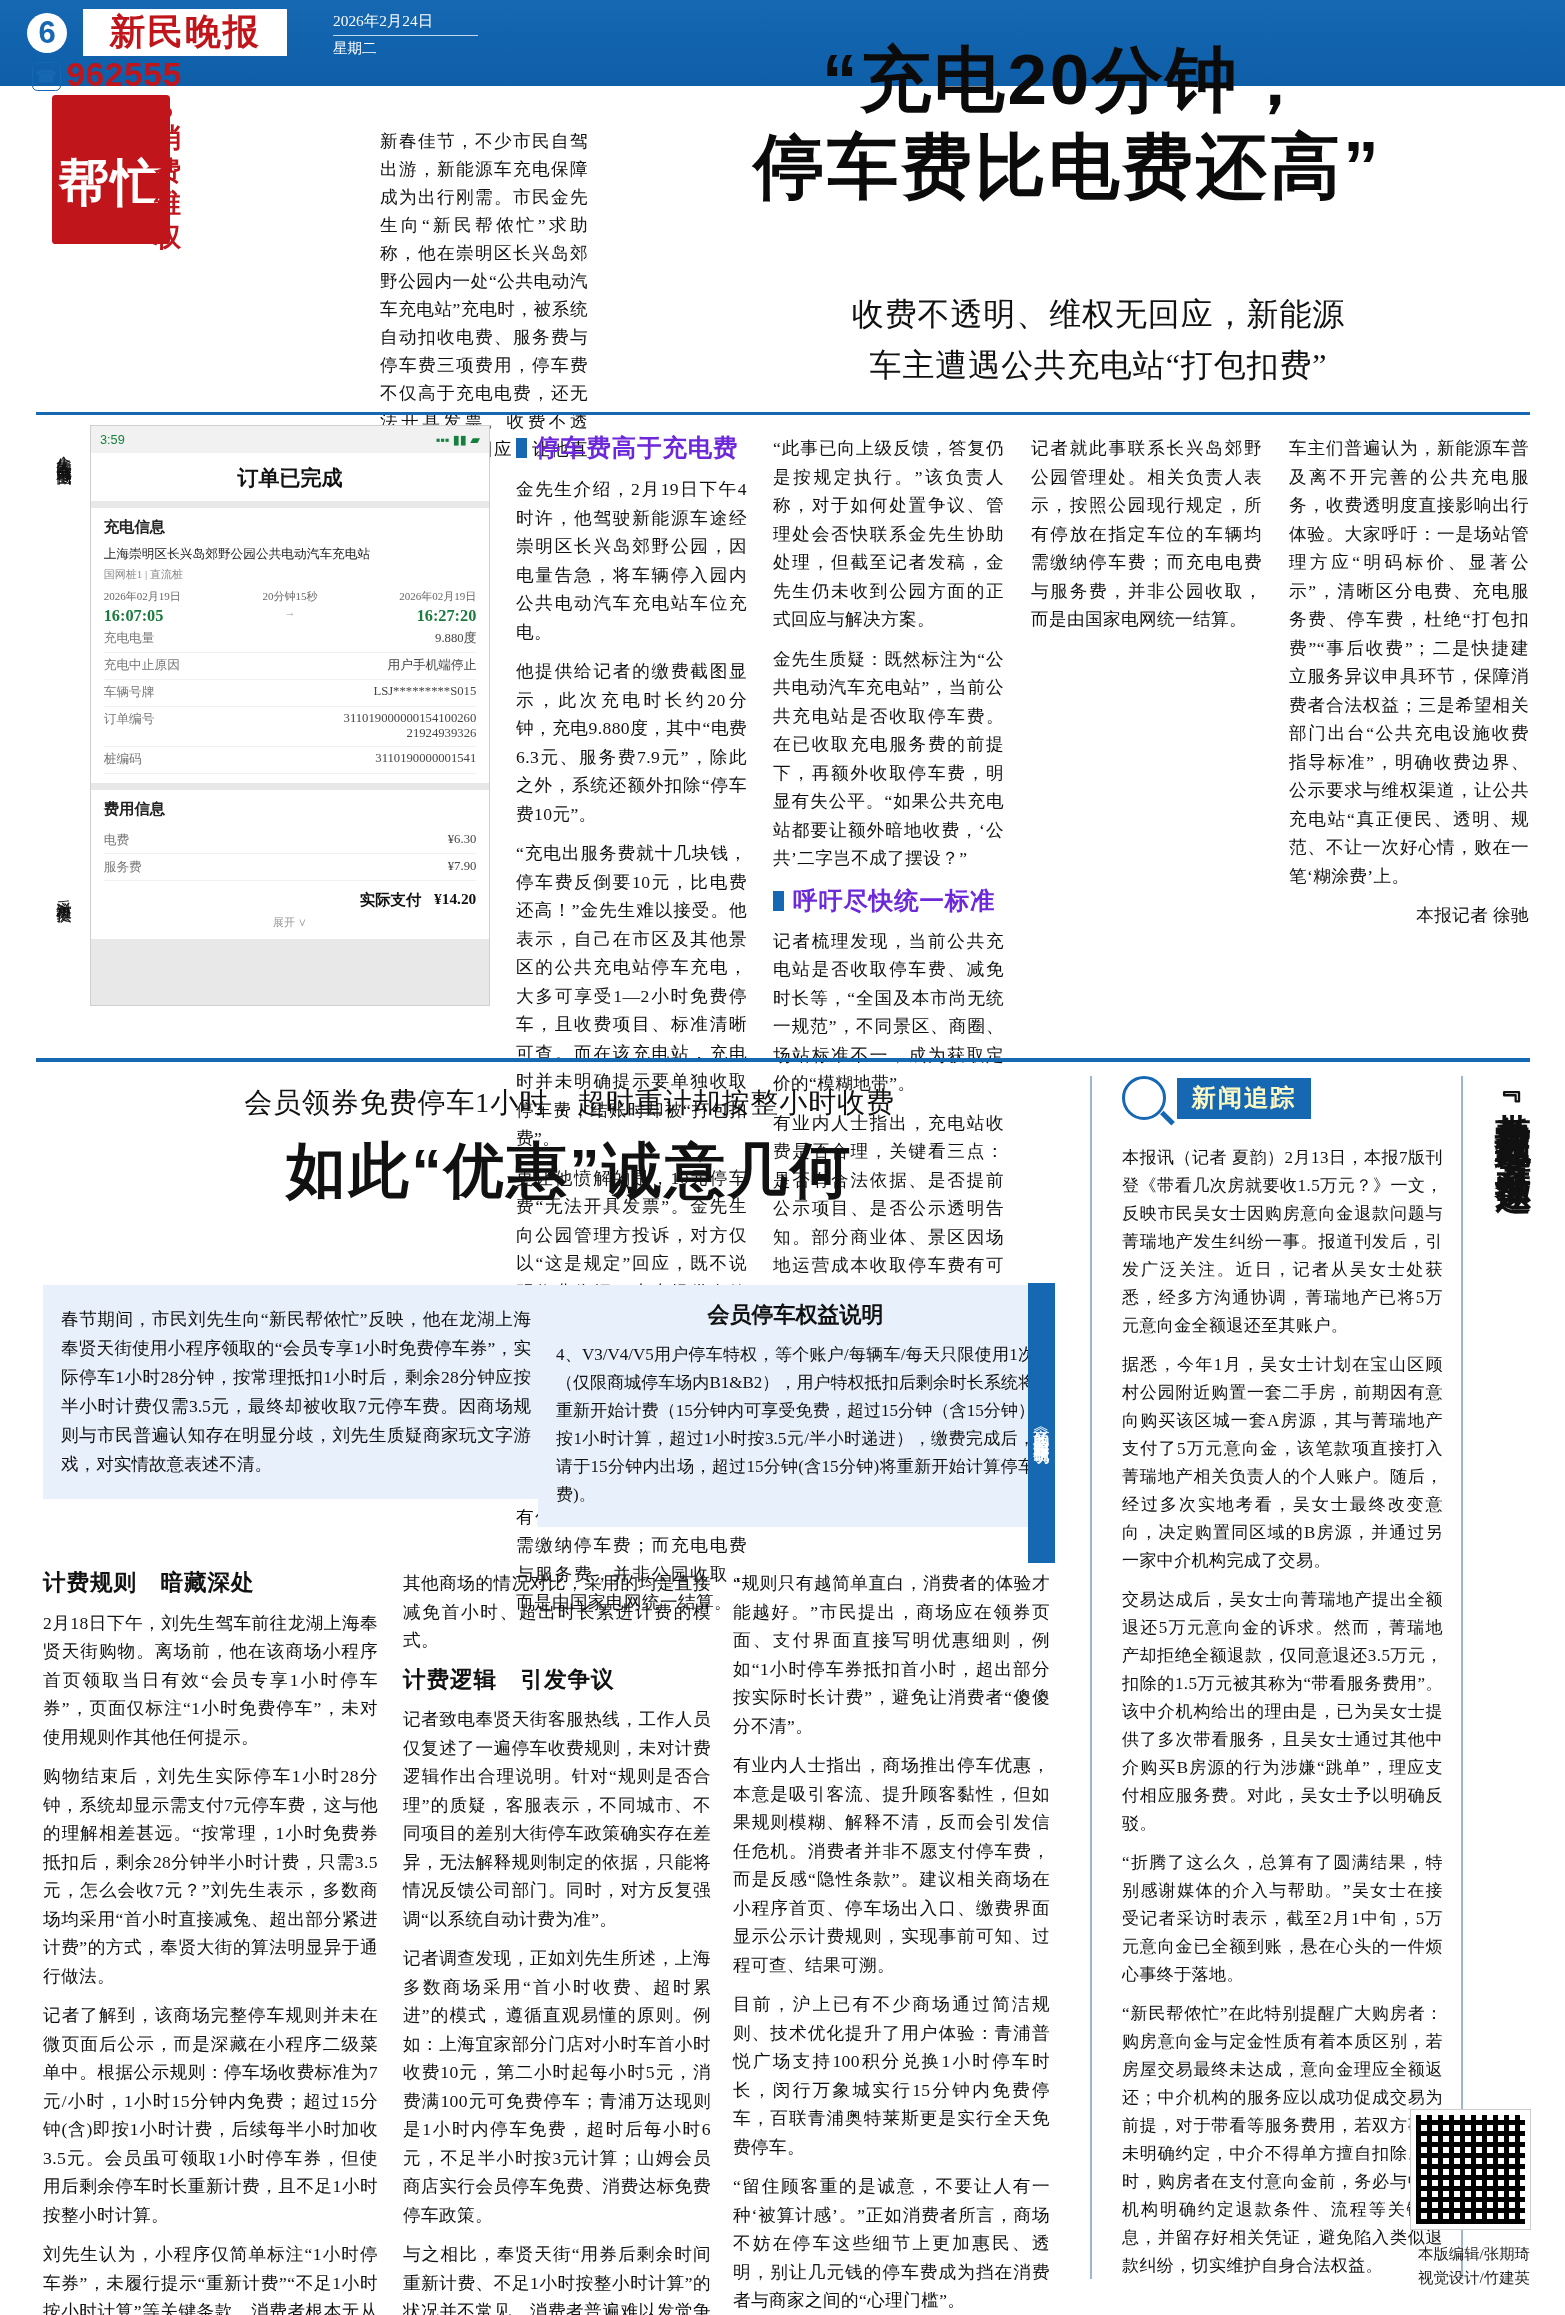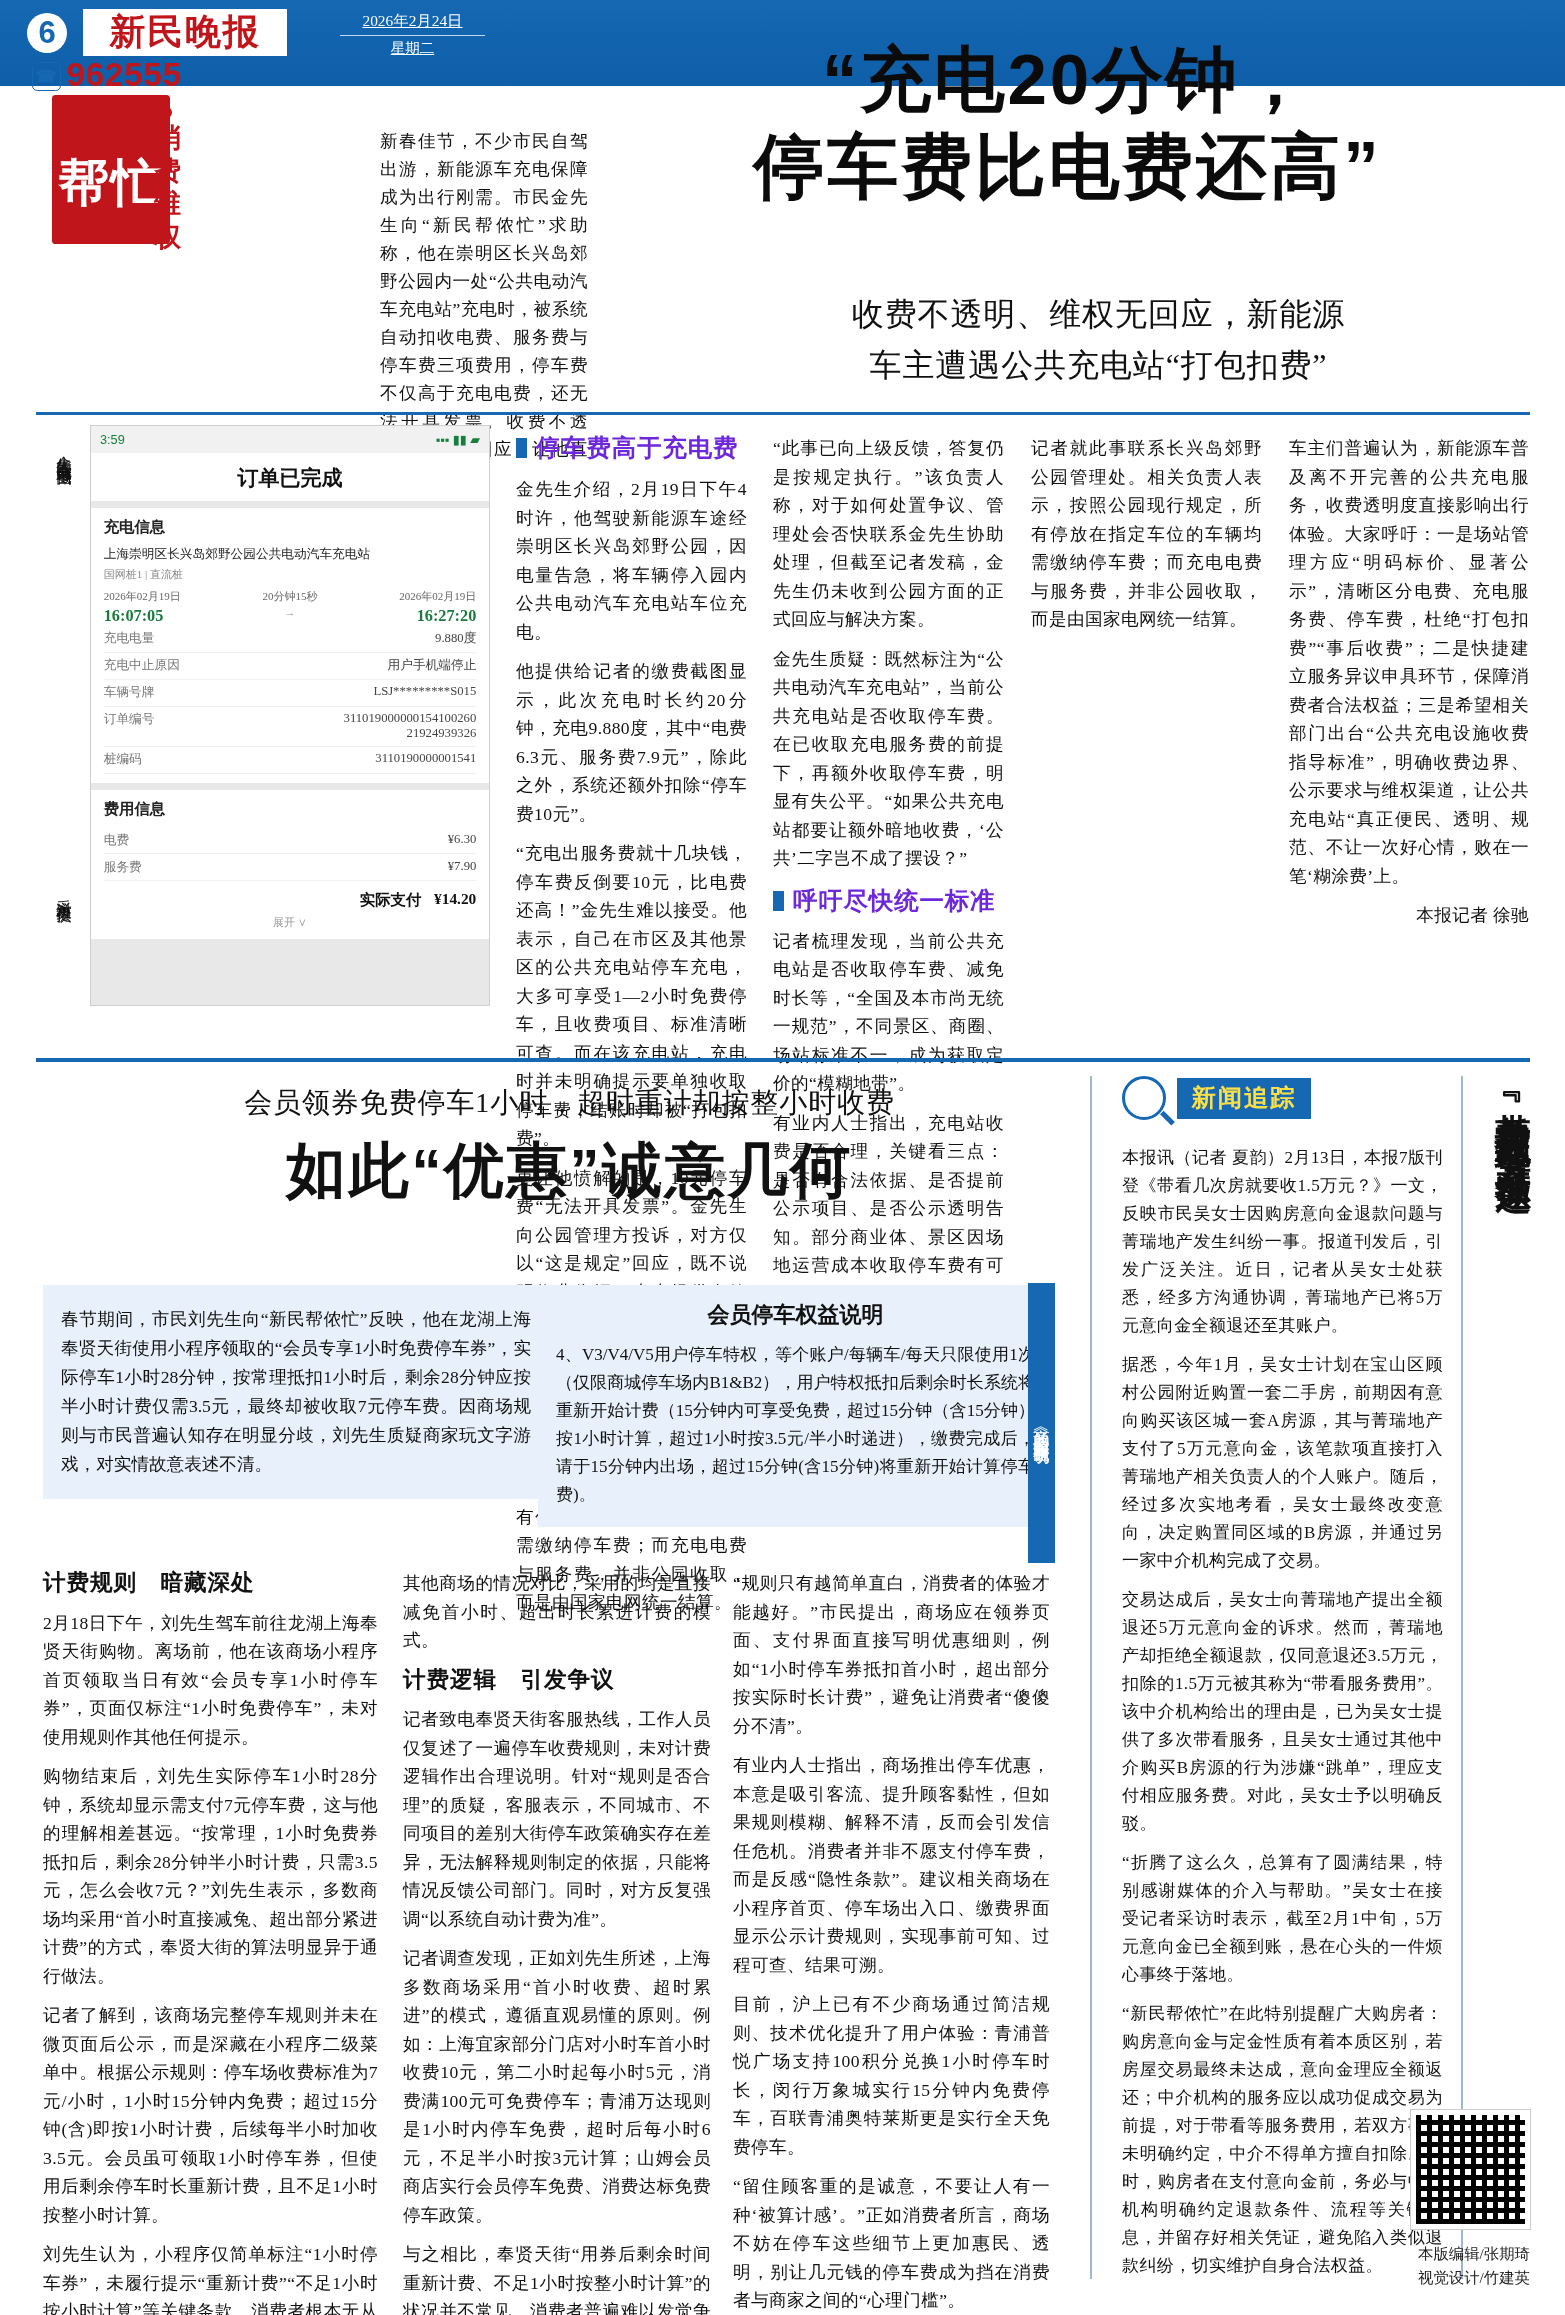--- a/index.html
+++ b/index.html
@@ -9,21 +9,21 @@
     color:#111;
     position:relative;
     overflow:hidden;
   }
   .page{position:relative;width:1566px;height:2316px;}
 
   
   .masthead{position:absolute;left:0;top:0;width:1566px;height:86px;background:linear-gradient(180deg,#1668b3 0%,#0e5ea8 100%);}
   .page-num{position:absolute;left:27px;top:12.7px;width:40px;height:40px;border-radius:50%;background:#ffffff;color:#1668b3;font-size:31px;font-weight:bold;text-align:center;line-height:40px;font-family:"Liberation Sans",sans-serif;}
   .paper-title{position:absolute;left:83px;top:9px;width:204px;height:47px;background:#ffffff;color:#c0151b;font-size:36px;font-weight:bold;letter-spacing:1.8px;text-align:center;line-height:47px;}
-  .date-box{position:absolute;left:340px;top:11px;width:145px;color:#ffffff;font-size:15.4px;text-align:center;text-decoration:underline;}
+  .date-box{position:absolute;left:333px;top:11px;width:145px;color:#ffffff;font-size:15.4px;}
   .date-box .d1{border-bottom:0.9px solid rgba(255,255,255,.75);padding-bottom:2.7px;}
   .date-box .d2{padding-top:3.6px;font-size:14.5px;}
   .hotline{position:absolute;left:32px;top:56px;color:#c0151b;font-size:33px;font-weight:bold;font-family:"Liberation Sans",sans-serif;letter-spacing:0.9px;}
   .hotline .phone-ico{display:inline-block;width:27px;height:27px;border:1.8px solid #1668b3;border-radius:5.4px;color:#1668b3;font-size:17px;line-height:27px;text-align:center;vertical-align:3.6px;margin-right:5.4px;}
 
   
   .seal{position:absolute;left:52px;top:95px;width:118px;height:149px;background:#c0151b;color:#fff;border-radius:3.6px;}
   .seal span{display:block;text-align:center;font-size:51px;font-weight:bold;line-height:54px;padding-top:13px;letter-spacing:1.8px;margin-top:48px;}
   .seal-sub{position:absolute;left:154px;top:122px;width:36px;color:#c0151b;font-size:27px;font-weight:bold;line-height:33px;letter-spacing:1.8px;}
   .seal-dot{position:absolute;left:161px;top:107px;width:11px;height:11px;border-radius:50%;background:#c0151b;}
@@ -66,21 +66,21 @@
   .notebox h4{margin:0 0 11px;text-align:center;font-size:22px;font-weight:bold;}
   .notebox p{margin:0;font-size:17px;line-height:28px;text-align:justify;}
   .notebox .close{position:absolute;right:12.7px;top:12.7px;font-size:18px;color:#555;}
   .vtag{position:absolute;left:1028px;top:1283px;width:27px;height:271px;background:#1668b3;color:#fff;font-size:16.3px;line-height:27px;writing-mode:vertical-rl;text-align:center;letter-spacing:1.8px;padding-top:9px;}
 
   .vline{position:absolute;background:#9bb7d4;}
 
   .track-head{position:absolute;left:1122px;top:1076px;width:271px;display:flex;align-items:center;gap:11px;}
   .track-head .lens{width:38px;height:38px;border:3.6px solid #1668b3;border-radius:50%;position:relative;}
   .track-head .lens:after{content:"";position:absolute;width:5.4px;height:16.3px;background:#1668b3;right:-7.2px;bottom:-9px;transform:rotate(-45deg);}
-  .track-head .t{background:#1668b3;color:#fde047;font-size:24.4px;font-weight:bold;padding:4.5px 14.5px;letter-spacing:1.8px;}
+  .track-head .t{background:#1668b3;color:#fef9c3;font-size:24.4px;font-weight:bold;padding:4.5px 14.5px;letter-spacing:1.8px;}
 
   .rtitle{position:absolute;right:29px;top:1081px;width:56px;font-size:36px;font-weight:bold;line-height:47px;writing-mode:vertical-rl;letter-spacing:3.6px;font-family:"Liberation Sans",sans-serif;}
 
   .secthead{font-size:22.6px;font-weight:bold;letter-spacing:0.9px;font-family:"Liberation Sans",sans-serif;}
 
   .qr{position:absolute;right:36px;bottom:87px;width:109px;height:109px;background:
       repeating-linear-gradient(90deg,#000 0 5.4px,#fff 5.4px 11px),
       repeating-linear-gradient(0deg,#000 0 5.4px,transparent 5.4px 11px);
       background-blend-mode:multiply;border:5.4px solid #fff;outline:0.9px solid #ccc;}
   .credit{position:absolute;right:36px;bottom:27px;width:271px;text-align:right;font-size:15.4px;line-height:23.5px;color:#222;}

